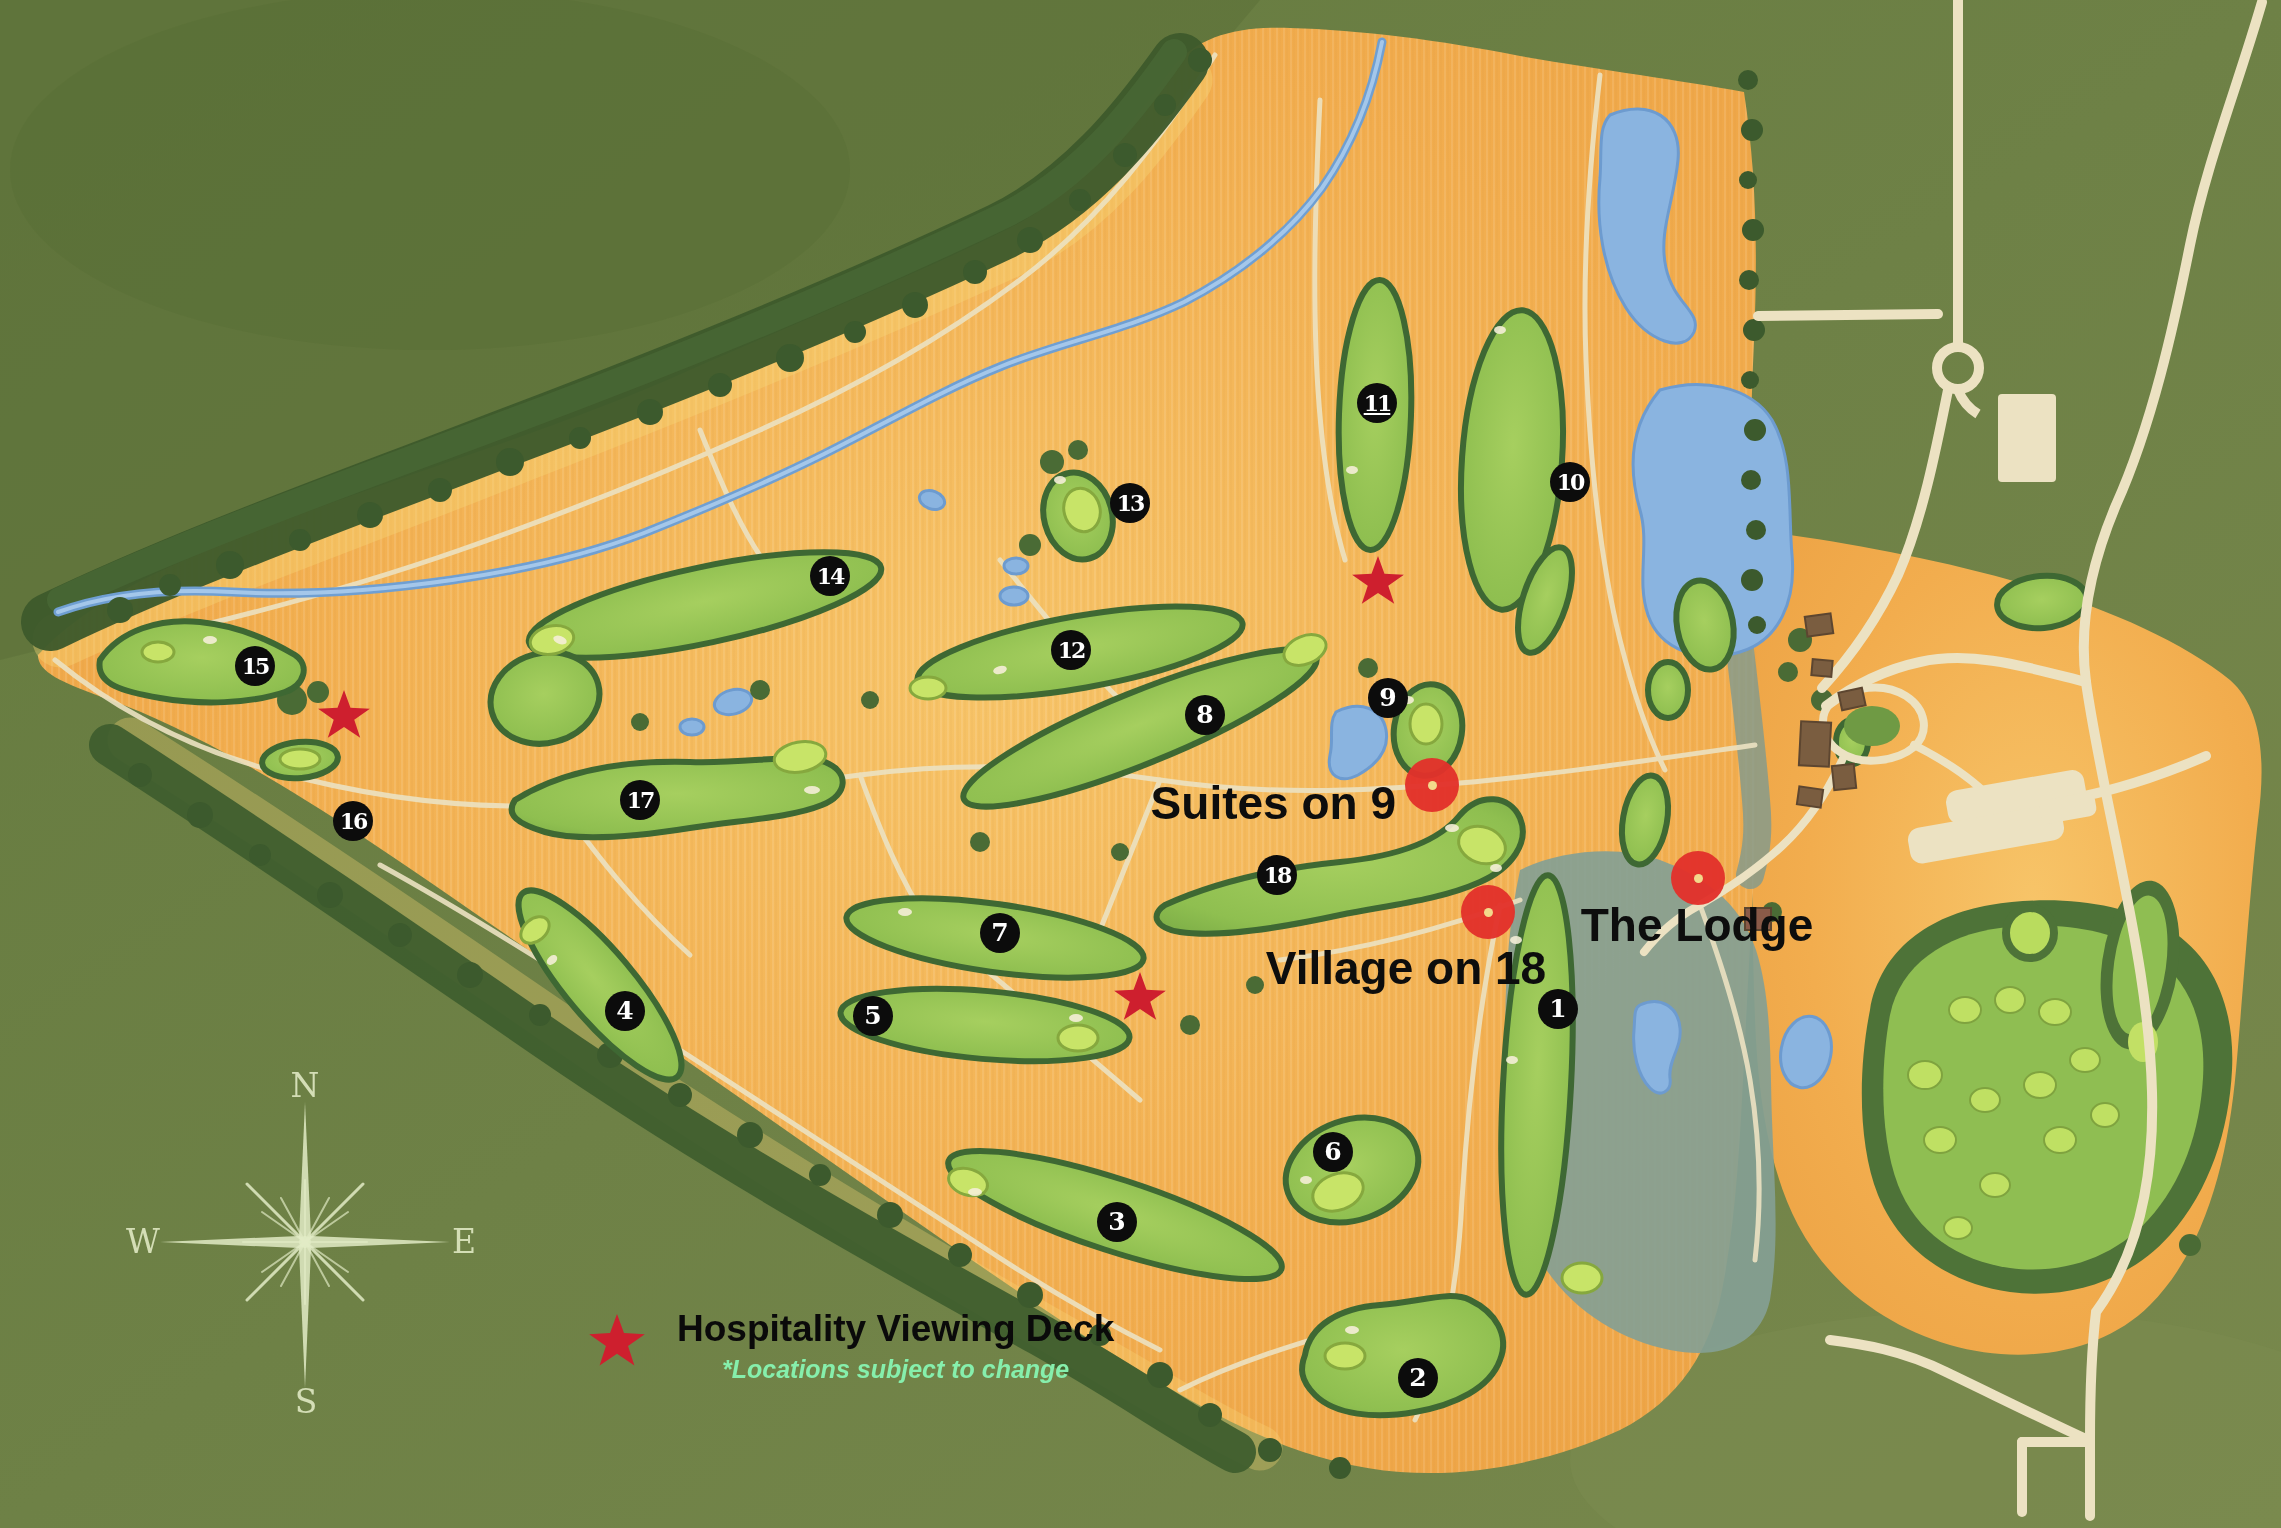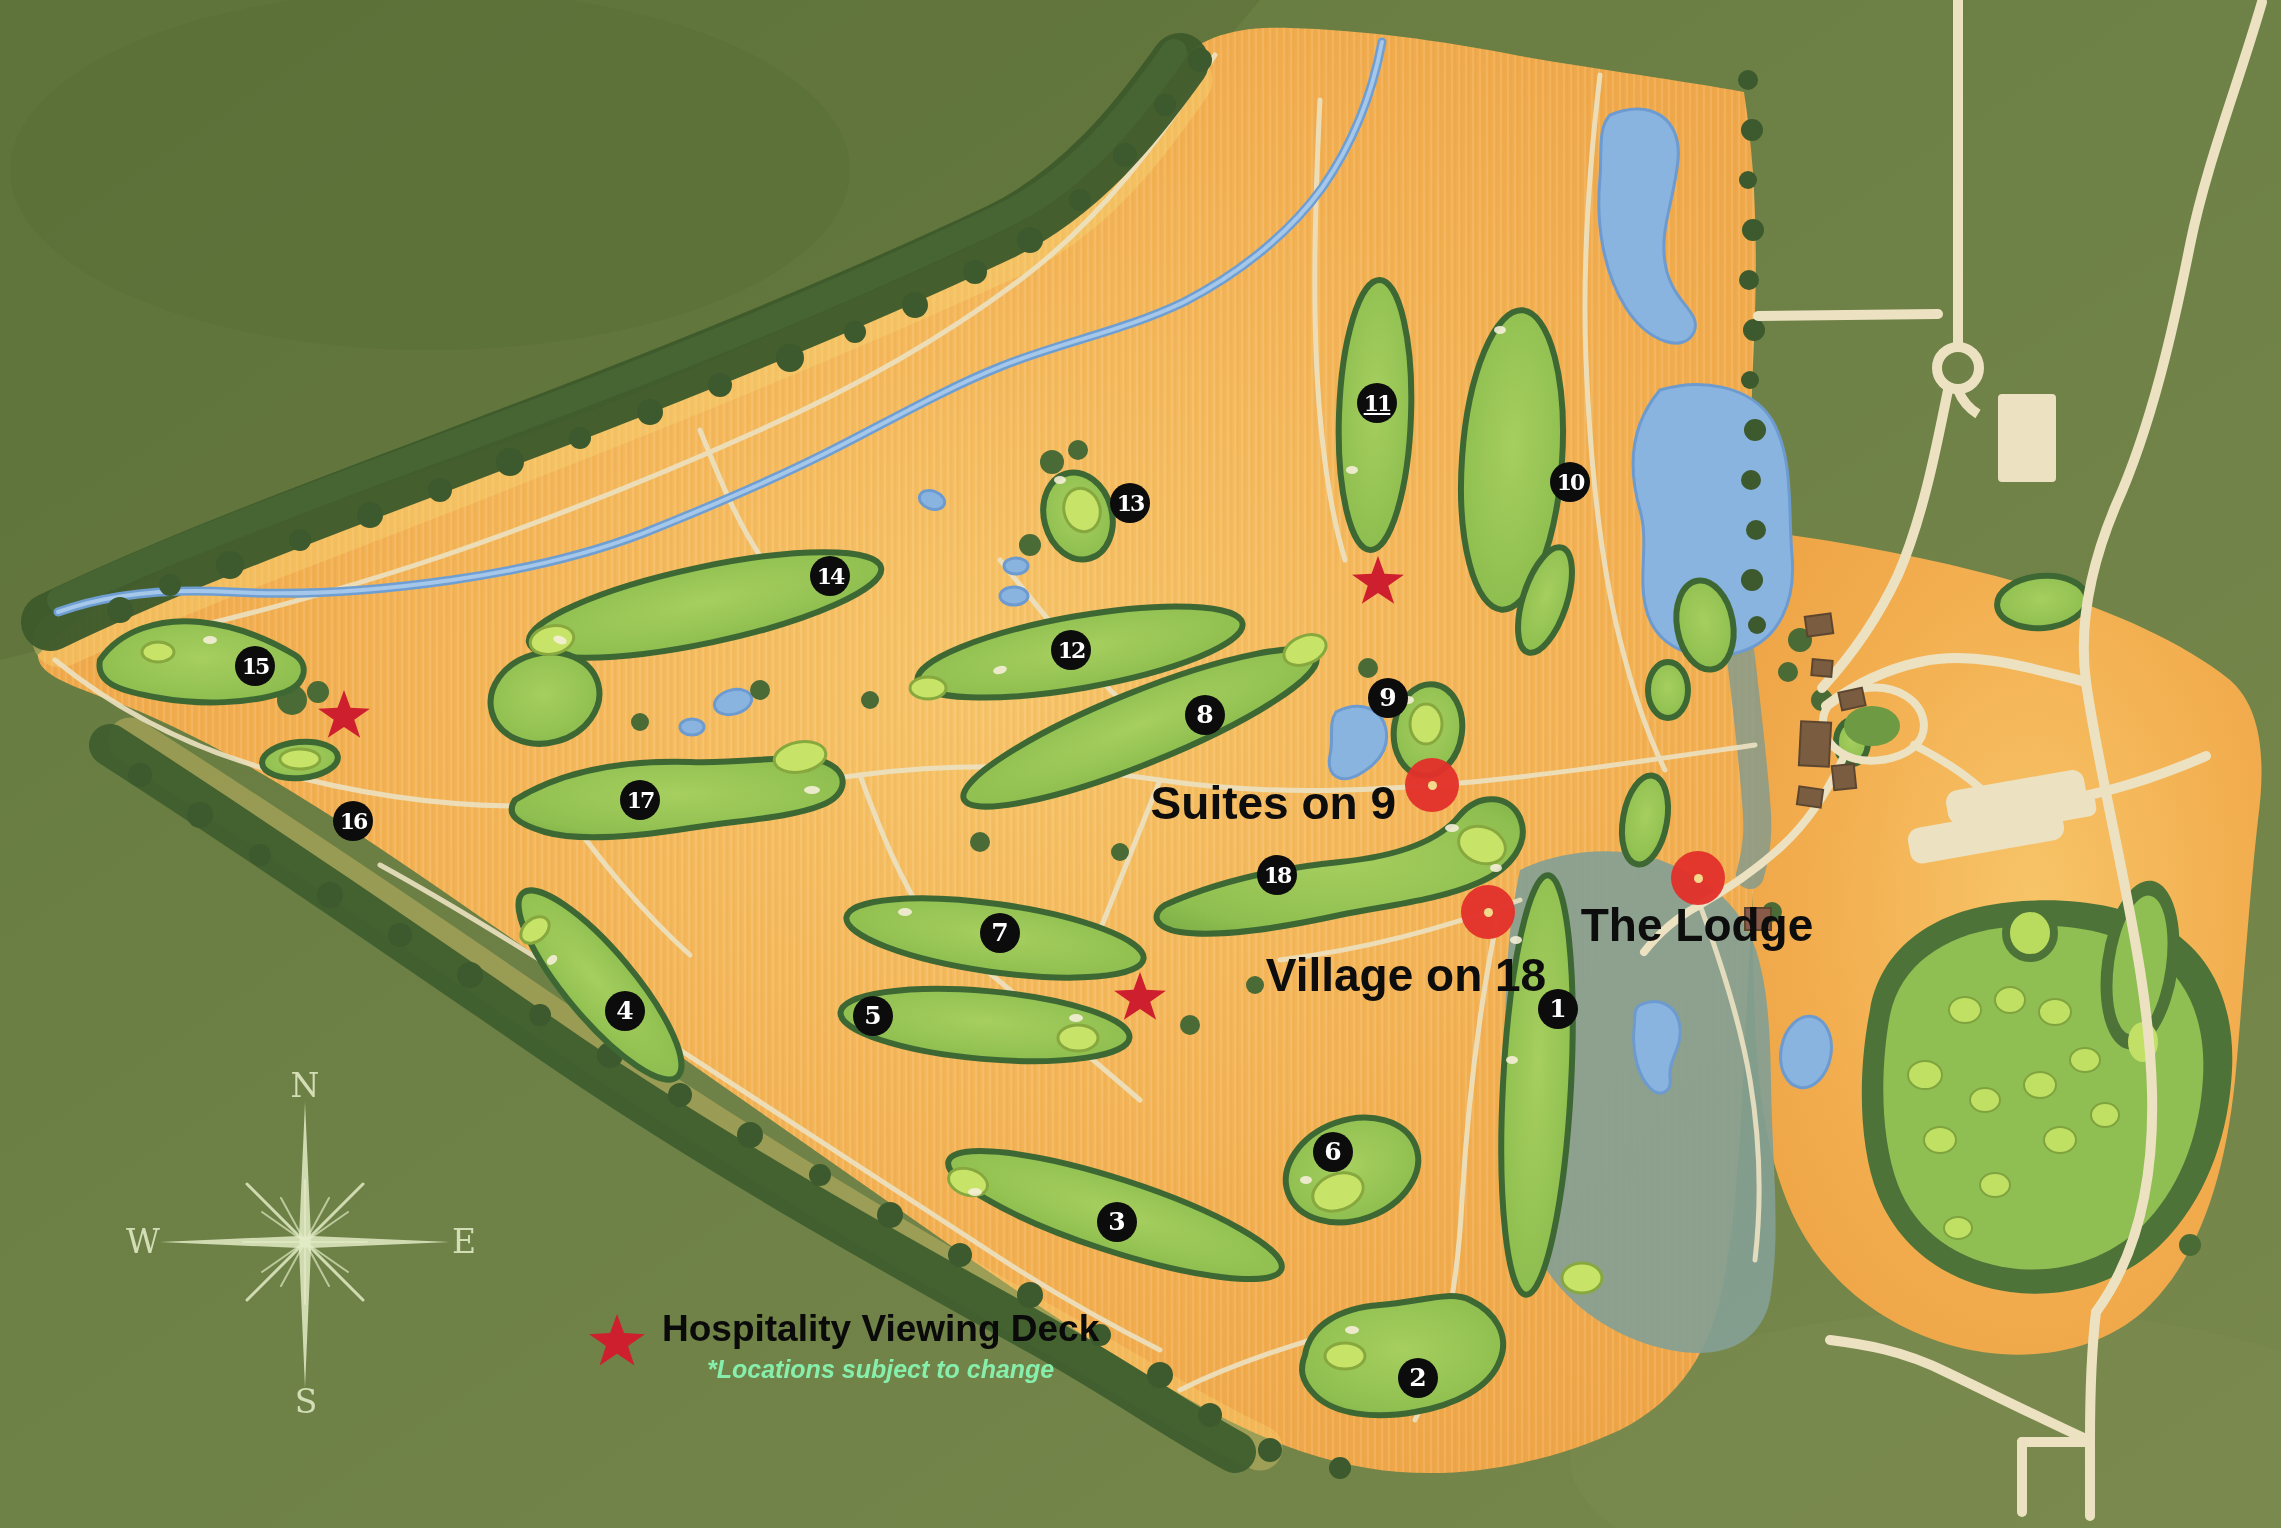--- a/index.html
+++ b/index.html
@@ -16,21 +16,21 @@
     background:#ce1f2e;
     clip-path:polygon(50% 0%,62% 34%,98% 36%,69% 57%,80% 92%,50% 71%,20% 92%,31% 57%,2% 36%,38% 34%);}
   .loc-marker{position:absolute;width:54px;height:54px;margin:-27px 0 0 -27px;
     background:rgba(226,49,43,0.96);border-radius:50%;}
   .loc-marker .dot{position:absolute;left:50%;top:50%;width:9px;height:9px;margin:-4px 0 0 -4px;
     background:#f3d98b;border-radius:50%;}
   .loc-label{position:absolute;color:#0d0d0d;font-weight:bold;font-size:46px;white-space:nowrap;}
   .loc-label.align-right{transform:translate(-100%,-50%);}
   .loc-label.align-center{transform:translate(-50%,-50%);}
   
-  .legend{position:absolute;left:588px;top:1308px;display:flex;align-items:flex-start;gap:16px;}
+  .legend{position:absolute;left:588px;top:1308px;display:flex;align-items:flex-start;gap:31px;}
   .legend-star{width:58px;height:56px;background:#ce1f2e;margin-top:6px;
     clip-path:polygon(50% 0%,62% 34%,98% 36%,69% 57%,80% 92%,50% 71%,20% 92%,31% 57%,2% 36%,38% 34%);}
   .legend-title{font-size:37px;font-weight:bold;color:#0a0a0a;line-height:1.15;}
   .legend-note{font-size:25px;font-weight:bold;font-style:italic;color:#86efac;
     text-align:center;margin-top:4px;}
   
   .compass-letter{position:absolute;transform:translate(-50%,-50%);
     font-family:"DejaVu Serif",serif;font-size:33px;color:rgba(226,235,198,0.88);}
 </style>
 </head>
@@ -395,21 +395,21 @@
       <div class="deck-star" style="left: 1378px; top: 582px;"></div>
       <div class="deck-star" style="left: 344px; top: 716px;"></div>
       <div class="deck-star" style="left: 1140px; top: 998px;"></div>
       <div class="loc-marker" style="left: 1432px; top: 785px;">
         <span class="dot"></span>
       </div>
       <div class="loc-label align-right" style="left: 1396px; top: 803px;">Suites on 9</div>
       <div class="loc-marker" style="left: 1488px; top: 912px;">
         <span class="dot"></span>
       </div>
-      <div class="loc-label align-center" style="left: 1406px; top: 968px; margin-top: 7px;">Village on 18</div>
+      <div class="loc-label align-center" style="left: 1406px; top: 968px;">Village on 18</div>
       <div class="loc-marker" style="left: 1698px; top: 878px;">
         <span class="dot"></span>
       </div>
       <div class="loc-label align-center" style="left: 1697px; top: 925px;">The Lodge</div>
     </div>
 
   <div class="compass-letter" id="cl-n" style="left: 305px; top: 1085px;">N</div>
   <div class="compass-letter" id="cl-s" style="left: 306px; top: 1401px;">S</div>
   <div class="compass-letter" id="cl-e" style="left: 464px; top: 1241px;">E</div>
   <div class="compass-letter" id="cl-w" style="left: 143px; top: 1241px;">W</div>

